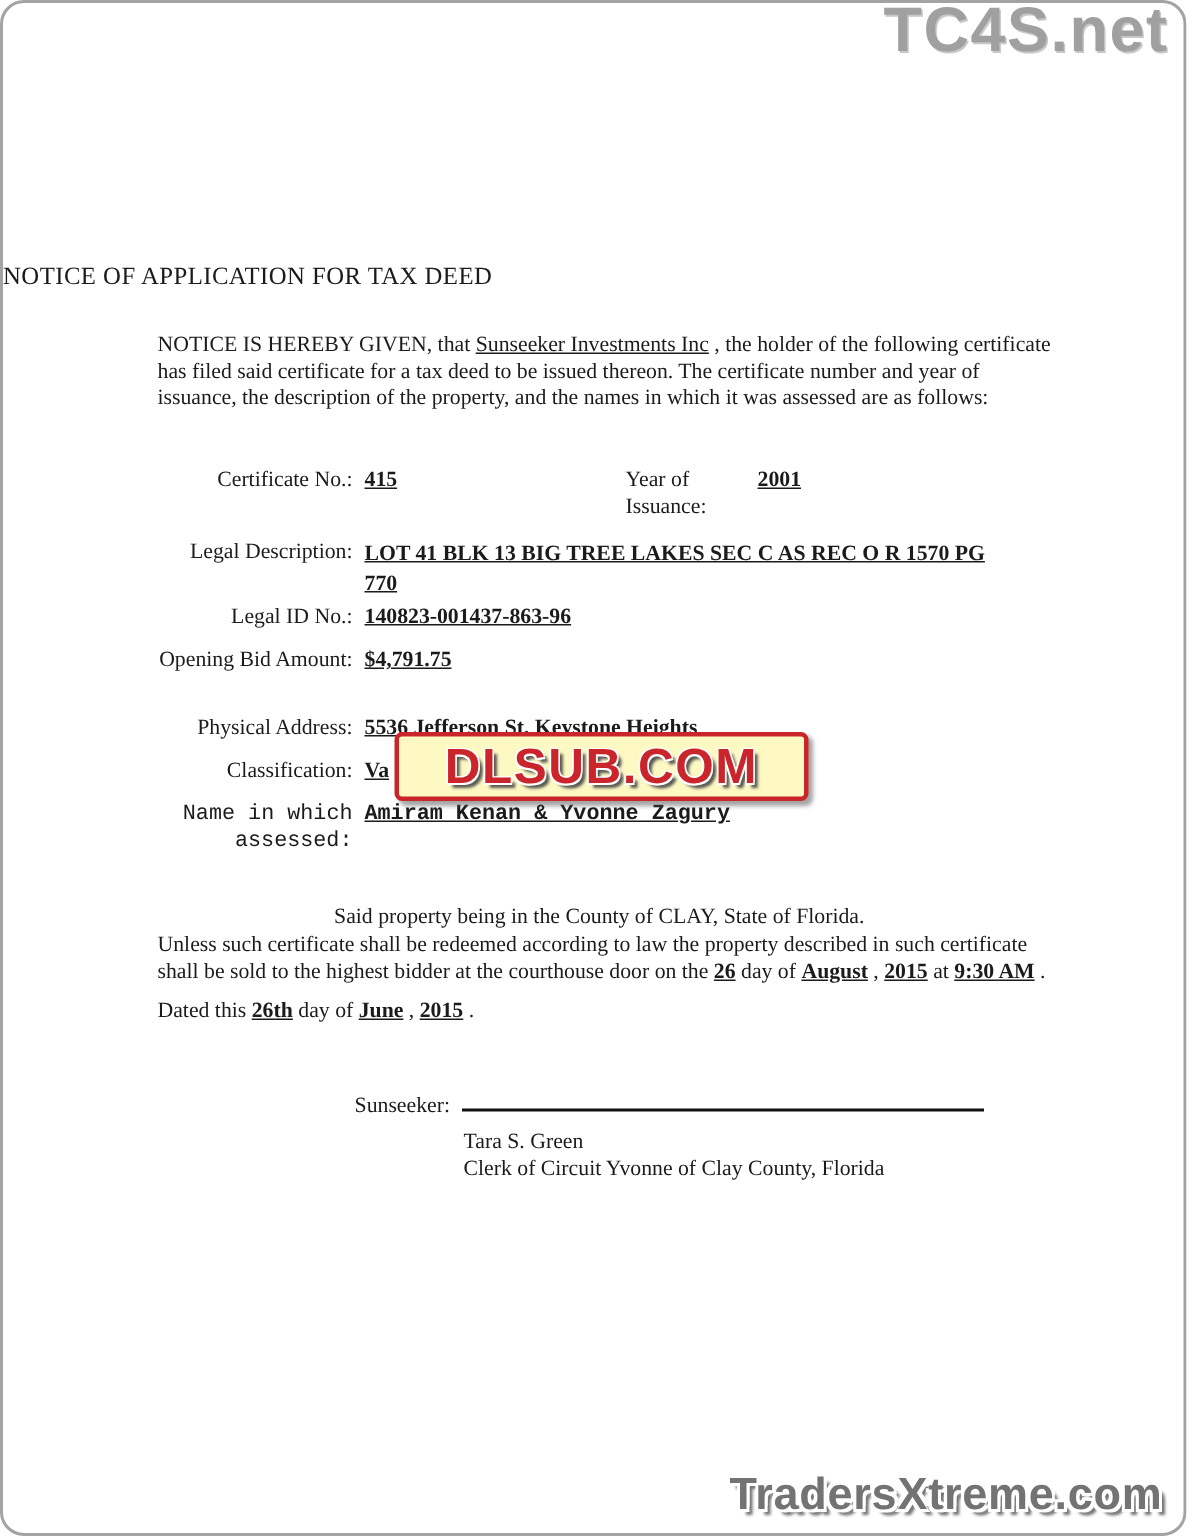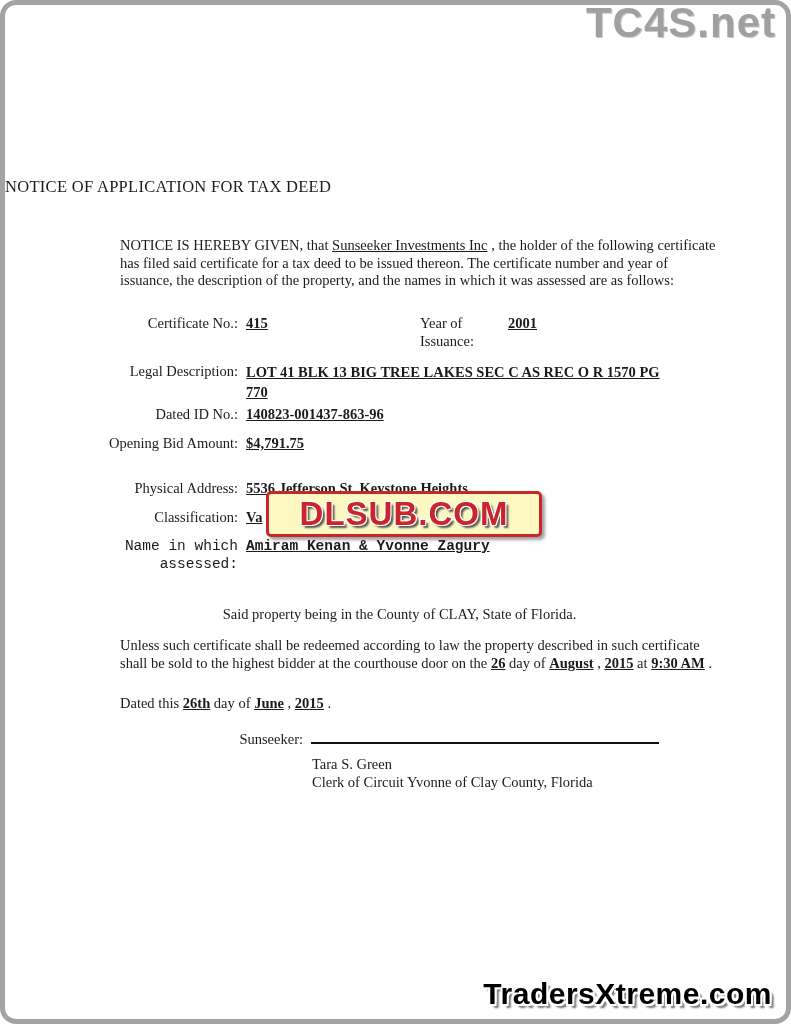--- a/index.html
+++ b/index.html
@@ -2,21 +2,21 @@
 <html><head>
 <meta charset="utf-8">
 <style>
   html, body { margin: 0; padding: 0; background: #ffffff; }
   .page {
     position: relative;
     width: 791px;
     height: 1024px;
     box-sizing: border-box;
     background: #ffffff;
-    border: 5px solid #a3a3a3;
+    border: 2px solid #a3a3a3;
     border-radius: 16px;
     overflow: hidden;
     font-family: "Liberation Serif", serif;
     font-size: 14.5px;
     color: #1b1b1b;
   }
 
   
   .wm-top {
     position: absolute; top: -6px; right: 10px;
@@ -39,40 +39,40 @@
     font-weight: bold; font-size: 33px; letter-spacing: 1px;
     color: #c9252b;
     text-shadow: -1px -1px 0 #fff, 1px -1px 0 #fff, -1px 1px 0 #fff, 1px 1px 0 #fff,
                  3px 3px 2px rgba(70,70,70,0.9);
     white-space: nowrap;
   }
   .wm-bottom {
     position: absolute; right: 14px; bottom: 8px;
     font-family: "Liberation Sans", sans-serif;
     font-weight: bold; font-size: 30px; letter-spacing: 0.5px;
-    color: #000000;
+    color: #737373;
     text-shadow: -2px -2px 0 #fff, 2px -2px 0 #fff, -2px 2px 0 #fff, 2px 2px 0 #fff,
                  4px 4px 2px rgba(80,80,80,0.8);
     white-space: nowrap;
     z-index: 5;
   }
 
   
   .title {
     position: absolute; top: 172px; left: 0; width: 100%;
     margin: 0; 
     font-size: 16.5px; font-weight: normal; letter-spacing: 0.3px;
   }
   .para {
     position: absolute; left: 103px; width: 596px;
-    margin: 12px; line-height: 17.6px;
+    margin: 0; line-height: 17.6px;
   }
   .intro { top: 220px; }
   .sale  { top: 620px; }
-  .dated { top: 678px; }
+  .dated { top: 664px; }
   .county {
     position: absolute; top: 597px; left: 0; width: 100%;
     margin: 4px; text-align: center;
   }
 
   .row { position: absolute; left: 8px; white-space: nowrap; }
   .label {
     display: inline-block; width: 225px; text-align: right;
     margin-right: 8px; vertical-align: top; line-height: 17.6px;
   }
@@ -125,21 +125,21 @@
       <span>Issuance:</span>
     </span>
     <span class="bu year-value">2001</span>
   </div>
 
   <div class="row row-legal">
     <span class="label">Legal Description:</span><span class="legal-value"><span class="bu">LOT 41 BLK 13 BIG TREE LAKES SEC C AS REC O R 1570 PG</span><br><span class="bu">770</span></span>
   </div>
 
   <div class="row row-parcel">
-    <span class="label">Dated ID No.:</span><span class="bu">140823-001437-863-96</span>
+    <span class="label">Legal ID No.:</span><span class="bu">140823-001437-863-96</span>
   </div>
 
   <div class="row row-bid">
     <span class="label">Opening Bid Amount:</span><span class="bu">$4,791.75</span>
   </div>
 
   <div class="row row-address">
     <span class="label">Physical Address:</span><span class="bu">5536 Jefferson St, Keystone Heights</span>
   </div>
 

